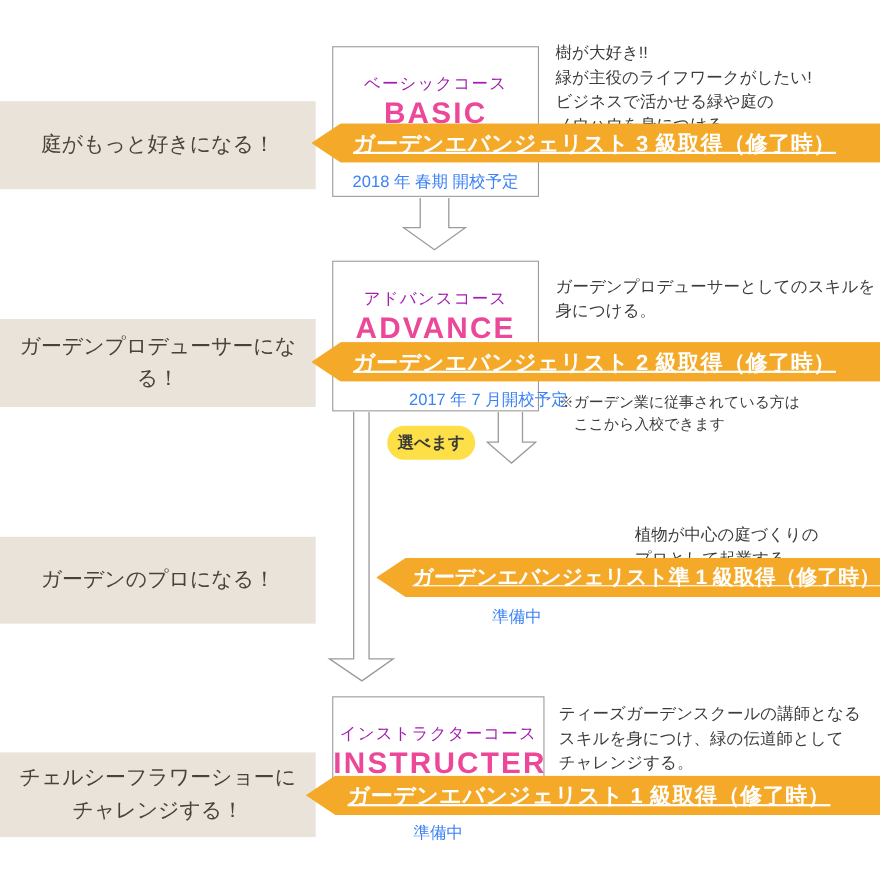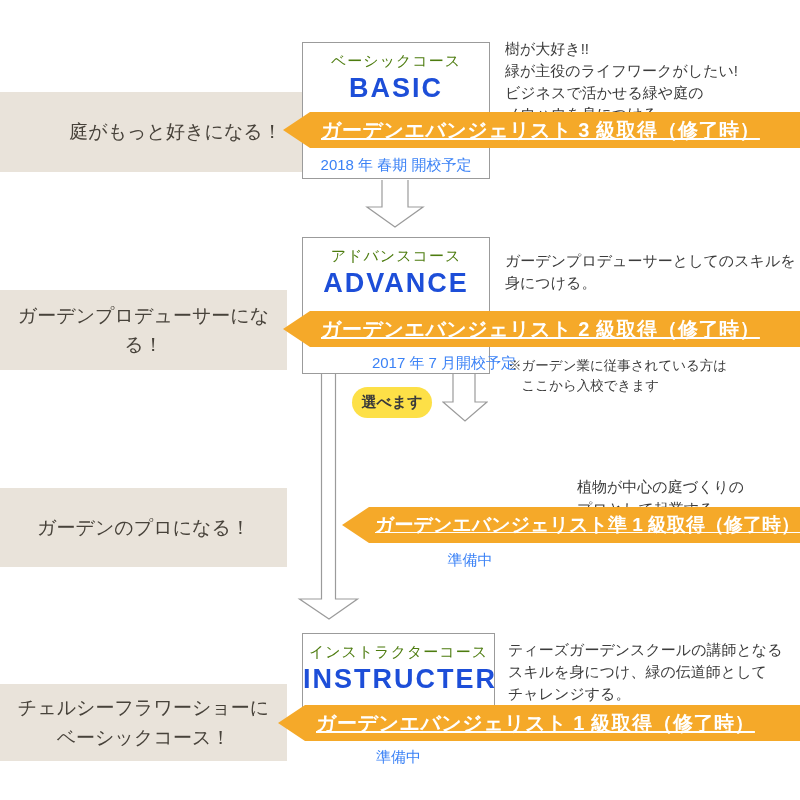--- a/index.html
+++ b/index.html
@@ -7,36 +7,36 @@
     position:relative; width:800px; height:800px; background:#ffffff;
     font-family:"Liberation Sans", sans-serif; overflow:hidden;
   }
   
   .goal {
     position:absolute; left:0; width:287px; background:#e9e3da;
     display:flex; align-items:center; justify-content:center; text-align:center;
     font-family:"DejaVu Serif", serif; font-size:19px; color:#47423a;
     line-height:1.55; white-space:pre-line;
   }
-  .goal-1 { top:92px;  height:80px;padding-left:32px; }
+  .goal-1 { top:92px;  height:80px; }
   .goal-2 { top:290px; height:80px; }
   .goal-3 { top:488px; height:79px; }
   .goal-4 { top:684px; height:77px; }
 
   
   .box {
     position:absolute; background:#ffffff; border:1px solid #9b9b9b;
     box-sizing:border-box; text-align:center; z-index:1;
   }
   .box-1 { left:302px; top:42px;  width:188px; height:137px; }
   .box-2 { left:302px; top:237px; width:188px; height:137px; }
   .box-3 { left:373px; top:435px; width:194px; height:140px; }
   .box-4 { left:302px; top:633px; width:193px; height:102px; }
-  .jp { margin-top:9px; font-size:15px; color:#4d7c0f; letter-spacing:1px; }
-  .en { margin-top:2px; font-size:27px; font-weight:bold; color:#1d4ed8; letter-spacing:2px; }
+  .jp { margin-top:24px; font-size:15px; color:#a21caf; letter-spacing:1px; }
+  .en { margin-top:2px; font-size:27px; font-weight:bold; color:#ec4899; letter-spacing:2px; }
 
   
   .banner {
     position:absolute; height:36px; background:#f5a929; color:#ffffff;
     font-weight:bold; font-size:20px; letter-spacing:0.5px;
     display:flex; align-items:center; padding-left:38px; box-sizing:border-box;
     z-index:3; clip-path:polygon(0 50%, 27px 0, 100% 0, 100% 100%, 27px 100%);
     white-space:nowrap;
     text-decoration:underline;
   }
@@ -76,21 +76,21 @@
 </style>
 </head>
 <body>
 
 <div class="stage">
 
   <div class="goal goal-1">庭がもっと好きになる！</div>
   <div class="goal goal-2">ガーデンプロデューサーになる！</div>
   <div class="goal goal-3">ガーデンのプロになる！</div>
   <div class="goal goal-4">チェルシーフラワーショーに
-ベーシックコース！</div>
+チャレンジする！</div>
 
   <div class="box box-1">
     <div class="jp">ベーシックコース</div>
     <div class="en">BASIC</div>
   </div>
   <div class="banner banner-1">ガーデンエバンジェリスト 3 級取得（修了時）</div>
   <div class="status status-1">2018 年 春期 開校予定</div>
   <div class="desc desc-1">樹が大好き!!
 緑が主役のライフワークがしたい!
 ビジネスで活かせる緑や庭の

